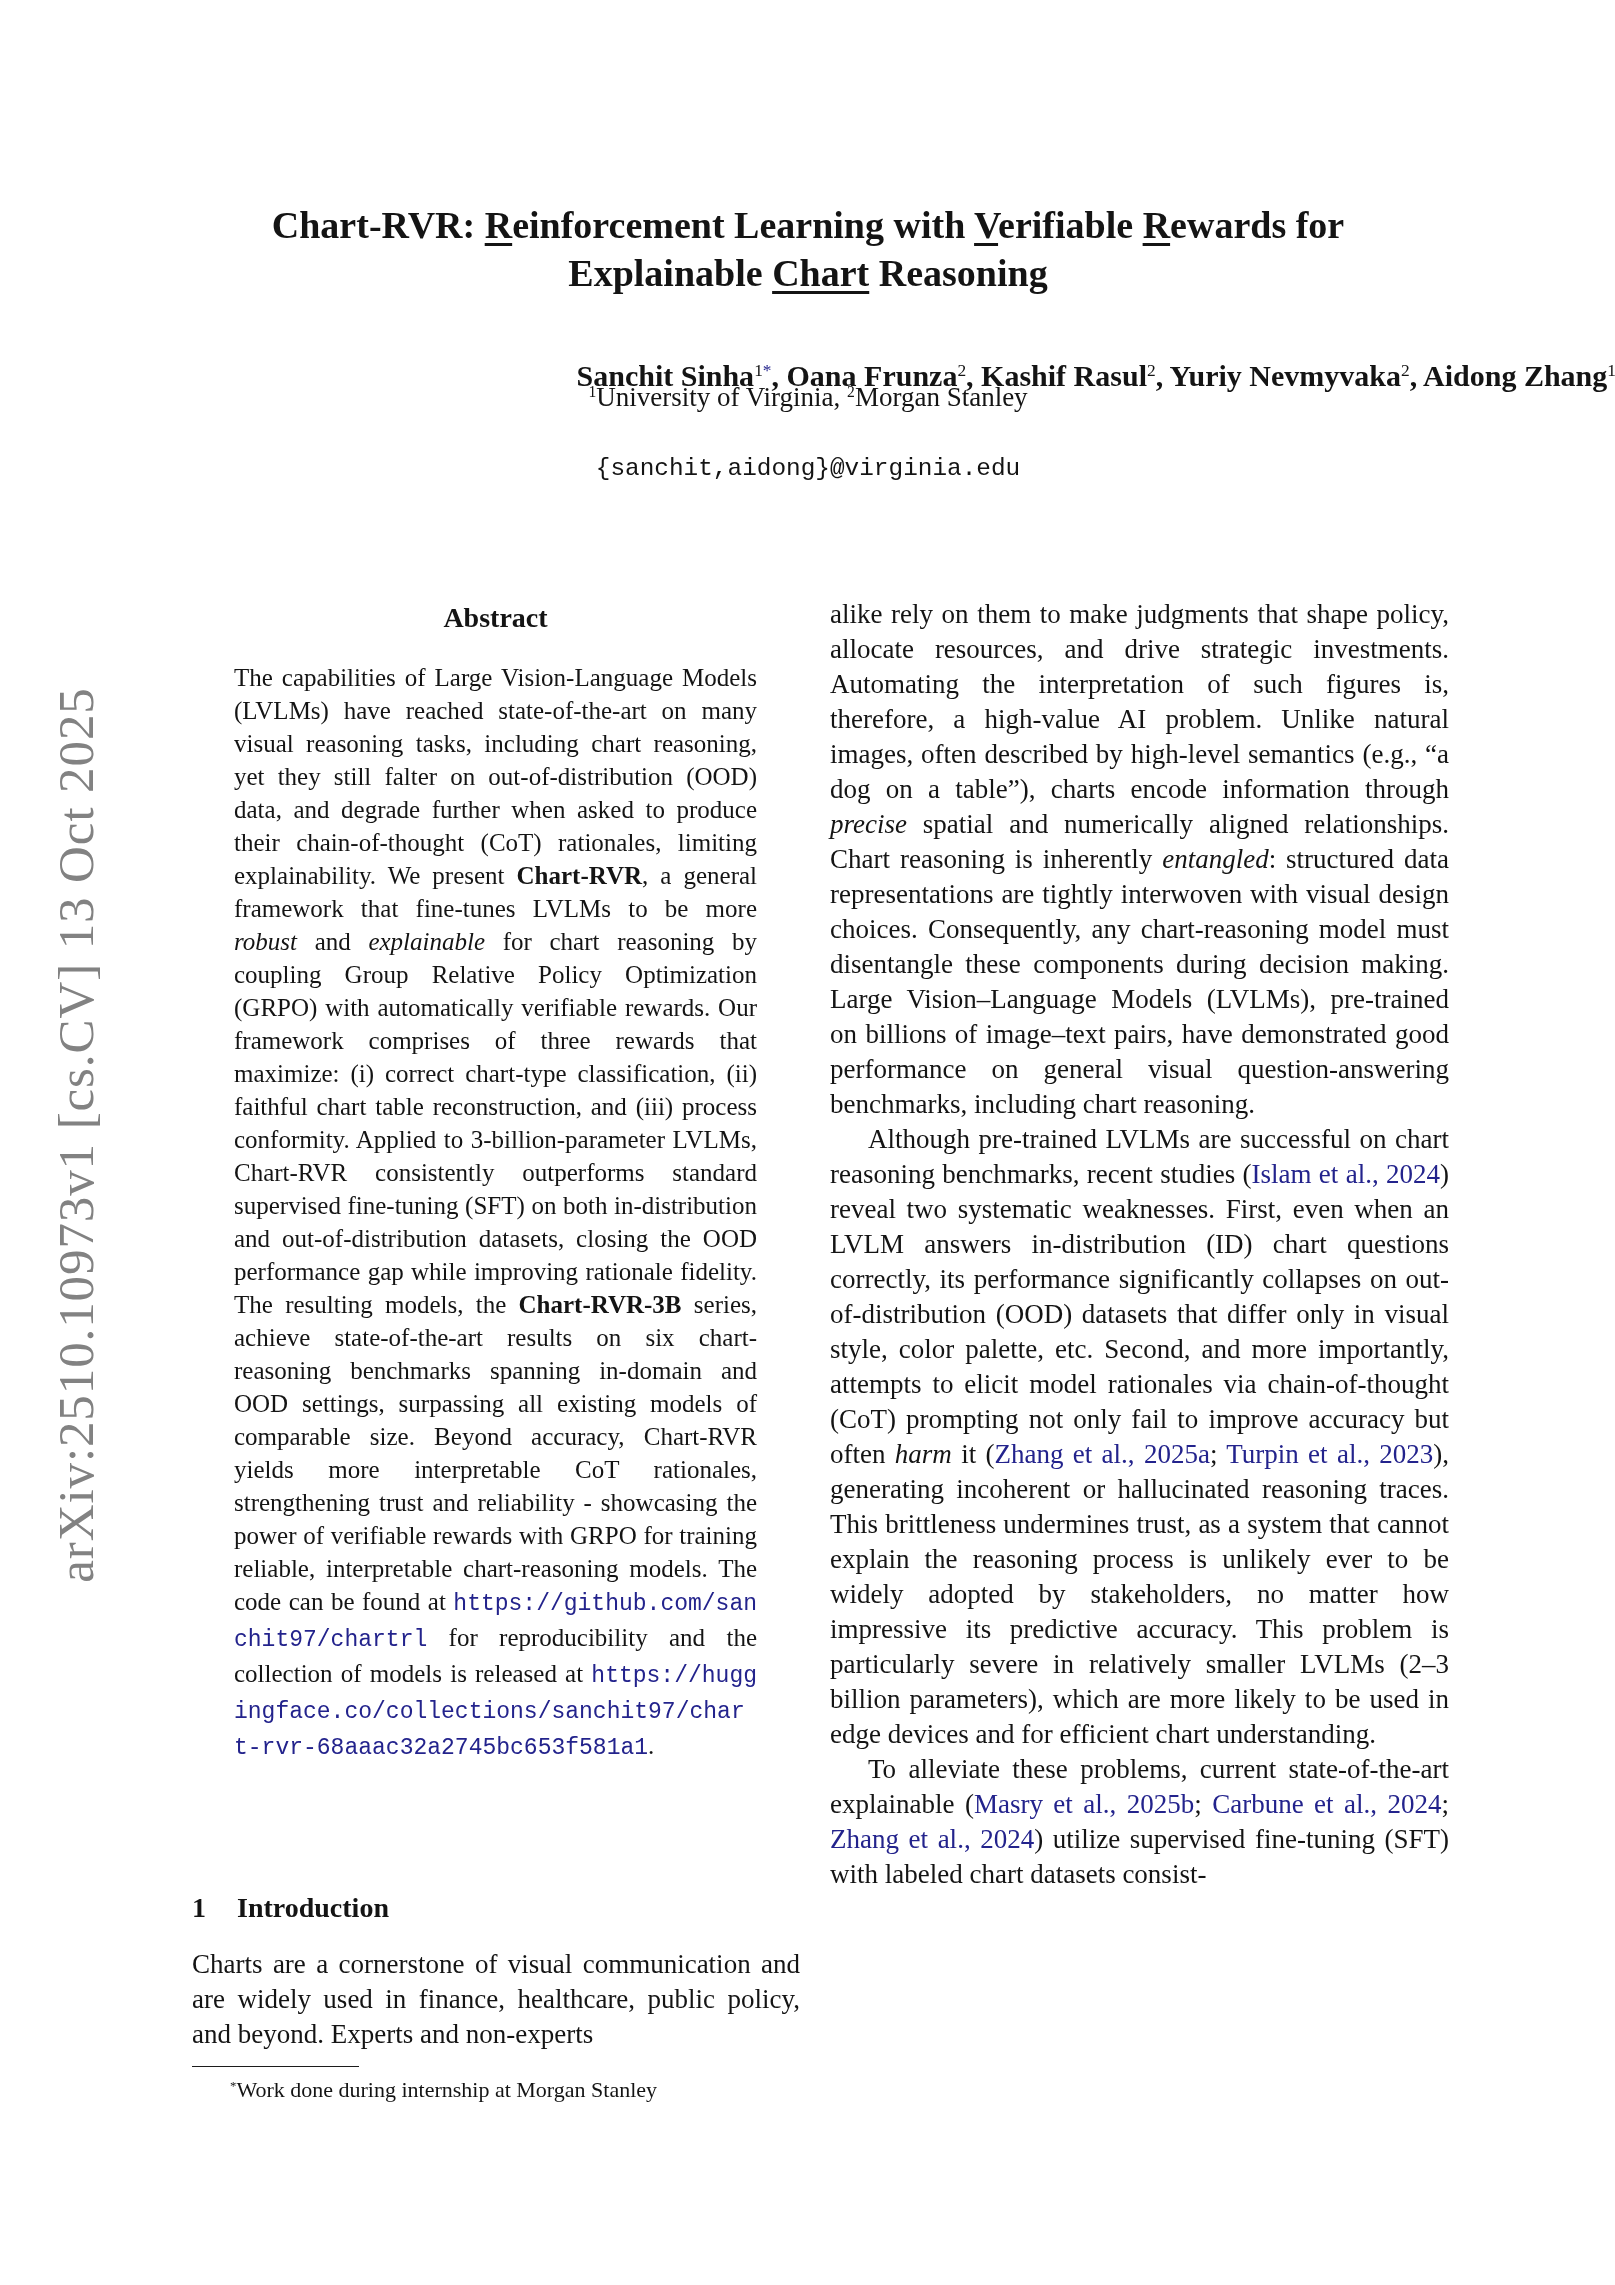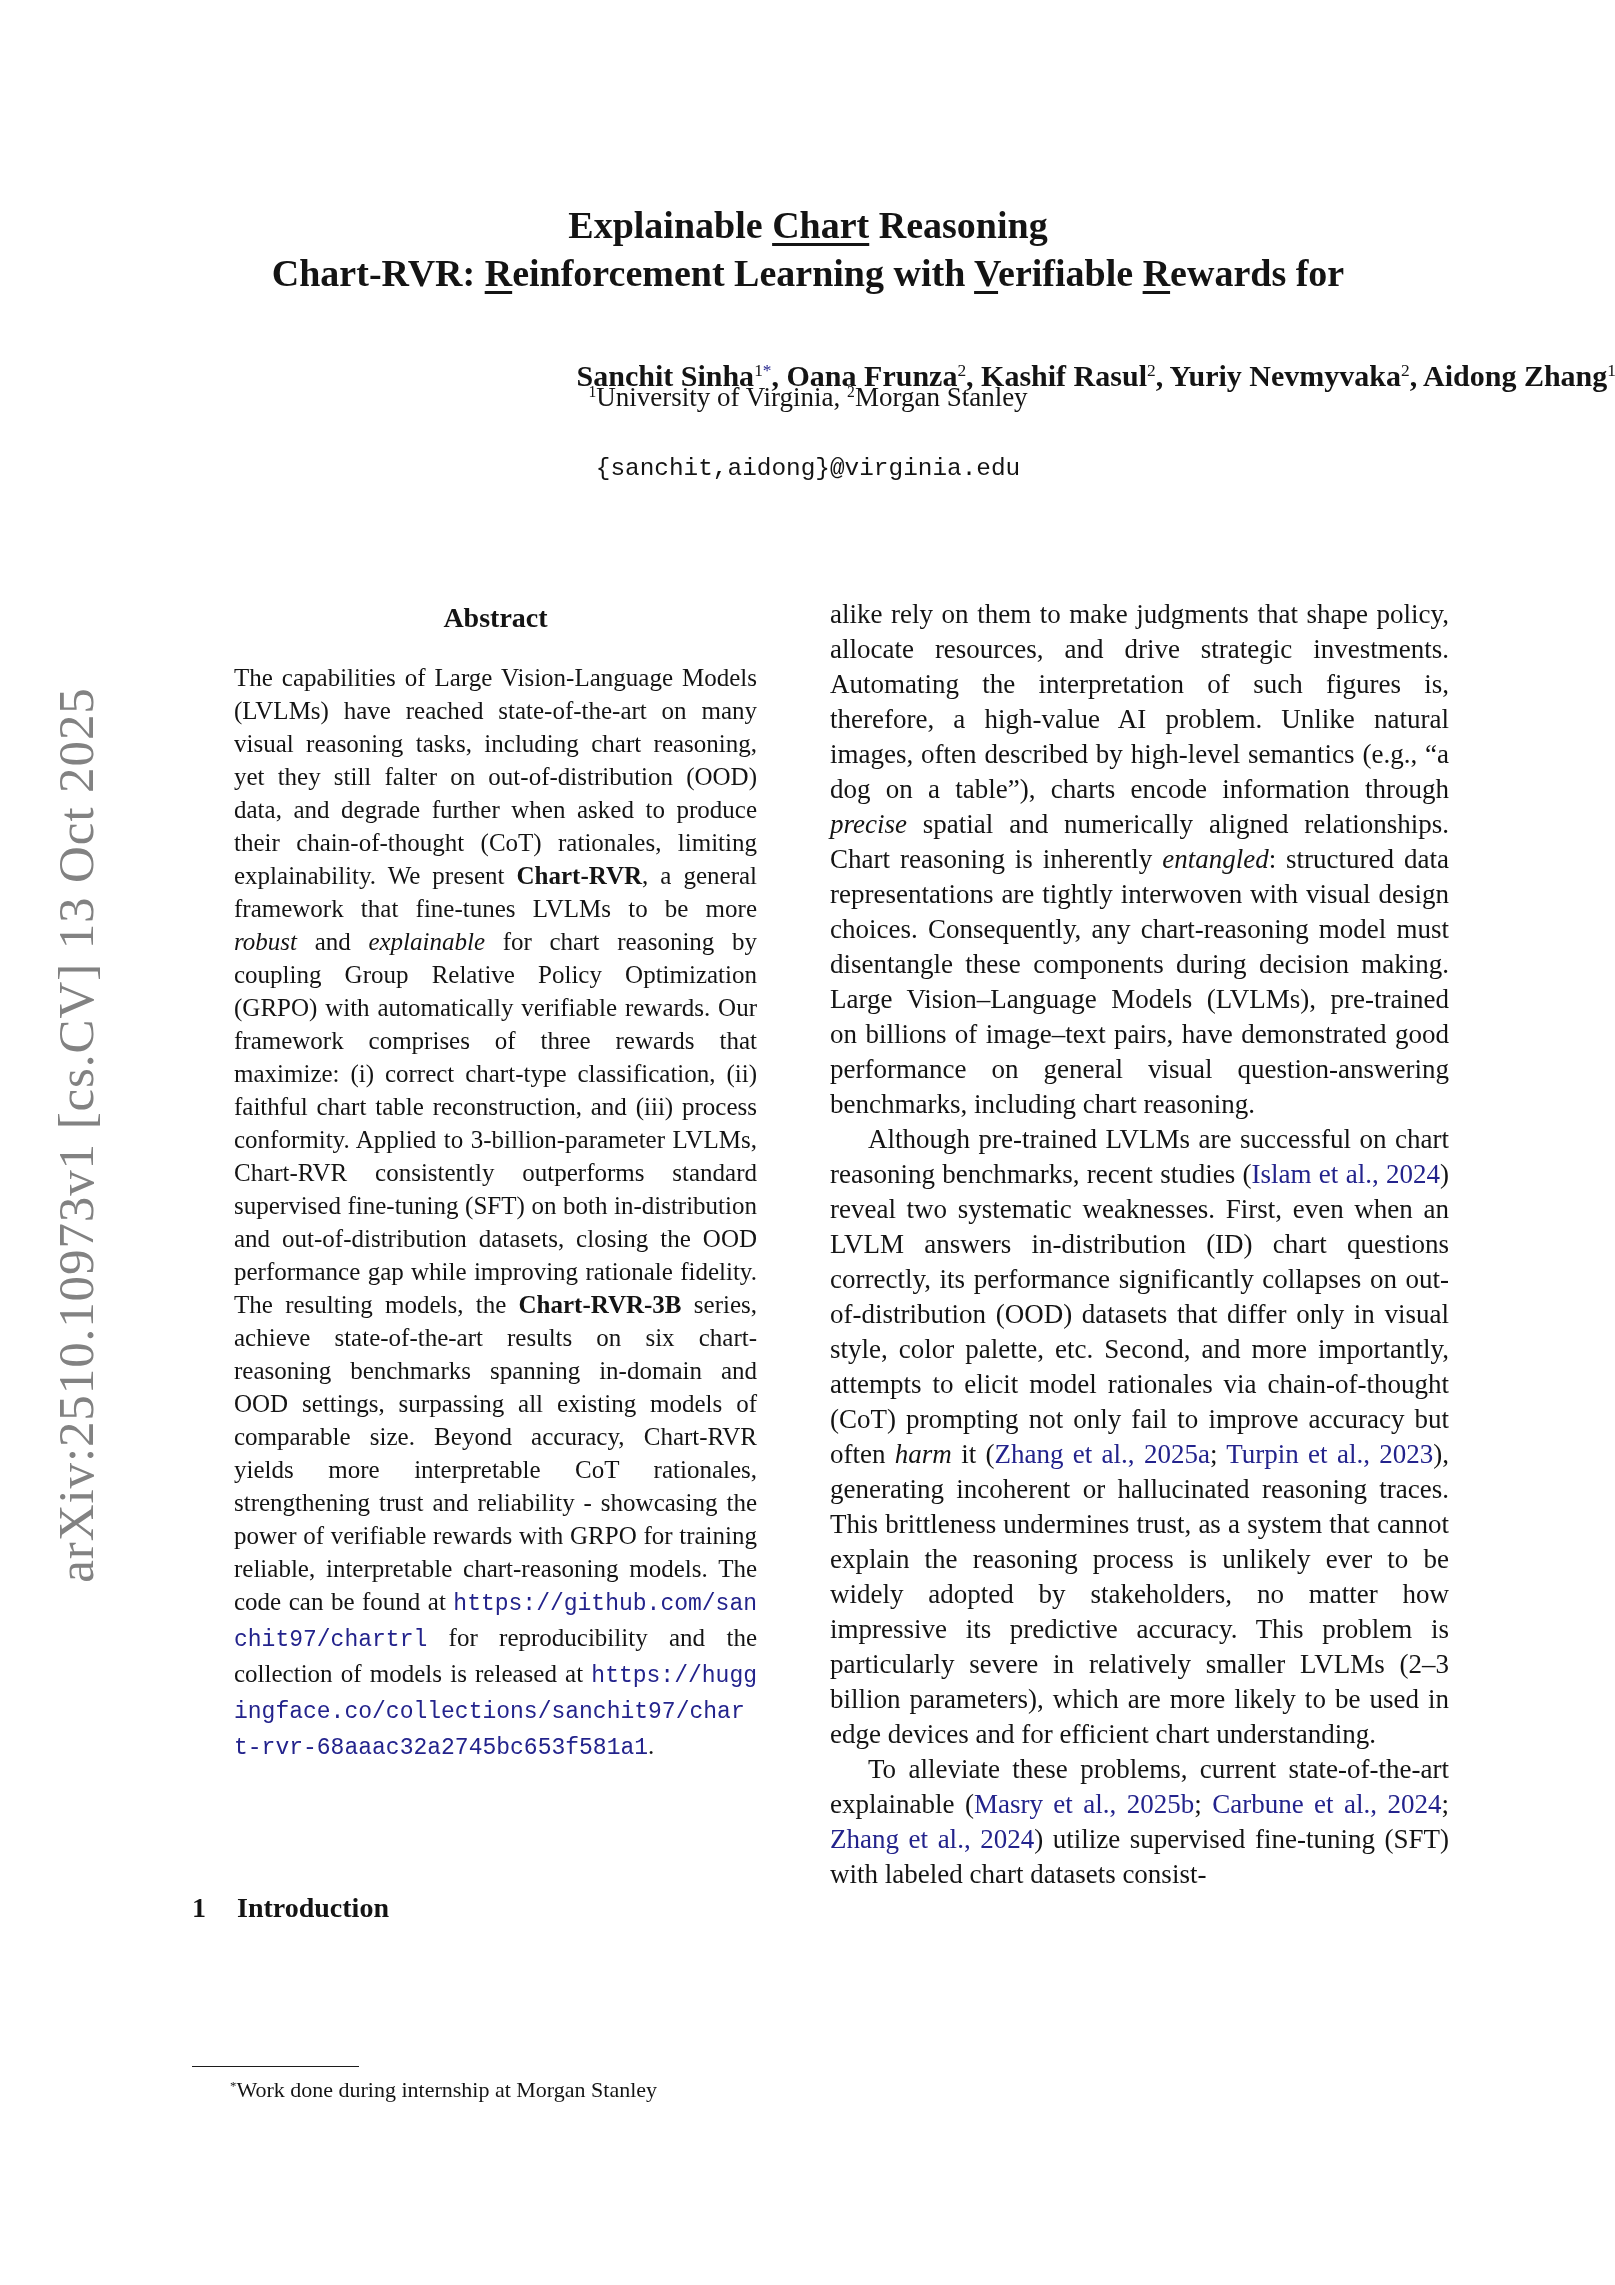--- a/index.html
+++ b/index.html
@@ -115,41 +115,42 @@
   }
 </style>
 </head>
 <body>
 
 <div class="page">
 
   <div class="arxiv-stamp">arXiv:2510.10973v1 [cs.CV] 13 Oct 2025</div>
 
   <h1 class="title">
+    <span class="tline"><span>Chart-RVR: </span><span class="u">R</span><span>einforcement Learning with </span><span class="u">V</span><span>erifiable </span><span class="u">R</span><span>ewards for</span></span>
     <span class="tline"><span>Explainable </span><span class="u">Chart</span><span> Reasoning</span></span>
-    <span class="tline"><span>Chart-RVR: </span><span class="u">R</span><span>einforcement Learning with </span><span class="u">V</span><span>erifiable </span><span class="u">R</span><span>ewards for</span></span>
   </h1>
 
   <div class="authors"><span class="b">Sanchit Sinha</span><span class="sup">1</span><span class="sup star">*</span><span class="b">, </span><span class="b">Oana Frunza</span><span class="sup">2</span><span class="b">, </span><span class="b">Kashif Rasul</span><span class="sup">2</span><span class="b">, </span><span class="b">Yuriy Nevmyvaka</span><span class="sup">2</span><span class="b">, </span><span class="b">Aidong Zhang</span><span class="sup">1</span></div>
 
   <div class="affiliation"><span class="sup">1</span><span>University of Virginia, </span><span class="sup">2</span><span>Morgan Stanley</span></div>
 
   <div class="email">{sanchit,aidong}@virginia.edu</div>
 
   <div class="col col-left">
 
     <div class="abstract-block">
       <div class="abstract-heading">Abstract</div>
       <p class="abstract-body"><span>The capabilities of Large Vision-Language Models (LVLMs) have reached state-of-the-art on many visual reasoning tasks, including chart reasoning, yet they still falter on out-of-distribution (OOD) data, and degrade further when asked to produce their chain-of-thought (CoT) rationales, limiting explainability. We present </span><span class="b">Chart-RVR</span><span>, a general framework that fine-tunes LVLMs to be more </span><span class="i">robust</span><span> and </span><span class="i">explainable</span><span> for chart reasoning by coupling Group Relative Policy Optimization (GRPO) with automatically verifiable rewards. Our framework comprises of three rewards that maximize: (i) correct chart-type classification, (ii) faithful chart table reconstruction, and (iii) process conformity. Applied to 3-billion-parameter LVLMs, Chart-RVR consistently outperforms standard supervised fine-tuning (SFT) on both in-distribution and out-of-distribution datasets, closing the OOD performance gap while improving rationale fidelity. The resulting models, the </span><span class="b">Chart-RVR-3B</span><span> series, achieve state-of-the-art results on six chart-reasoning benchmarks spanning in-domain and OOD settings, surpassing all existing models of comparable size. Beyond accuracy, Chart-RVR yields more interpretable CoT rationales, strengthening trust and reliability - showcasing the power of verifiable rewards with GRPO for training reliable, interpretable chart-reasoning models. The code can be found at </span><span class="mono link">https://github.com/sanchit97/chartrl</span><span> for reproducibility and the collection of models is released at </span><span class="mono link">https://huggingface.co/collections/sanchit97/chart-rvr-68aaac32a2745bc653f581a1</span><span>.</span></p>
     </div>
 
     <h2 class="section-heading">
       <span class="sec-num">1</span><span class="sec-title">Introduction</span>
     </h2>
 
+    <p class="body-par intro-par">Charts are a cornerstone of visual communication and are widely used in finance, healthcare, public policy, and beyond. Experts and non-experts</p>
 
     <div class="footnote">
       <div class="footnote-rule"></div>
       <p class="footnote-text"><span class="sup">*</span><span>Work done during internship at Morgan Stanley</span></p>
     </div>
 
   </div>
 
   <div class="col col-right">
     <p class="body-par"><span>alike rely on them to make judgments that shape policy, allocate resources, and drive strategic investments. Automating the interpretation of such figures is, therefore, a high-value AI problem. Unlike natural images, often described by high-level semantics (e.g., “a dog on a table”), charts encode information through </span><span class="i">precise</span><span> spatial and numerically aligned relationships. Chart reasoning is inherently </span><span class="i">entangled</span><span>: structured data representations are tightly interwoven with visual design choices. Consequently, any chart-reasoning model must disentangle these components during decision making. Large Vision–Language Models (LVLMs), pre-trained on billions of image–text pairs, have demonstrated good performance on general visual question-answering benchmarks, including chart reasoning.</span></p>

